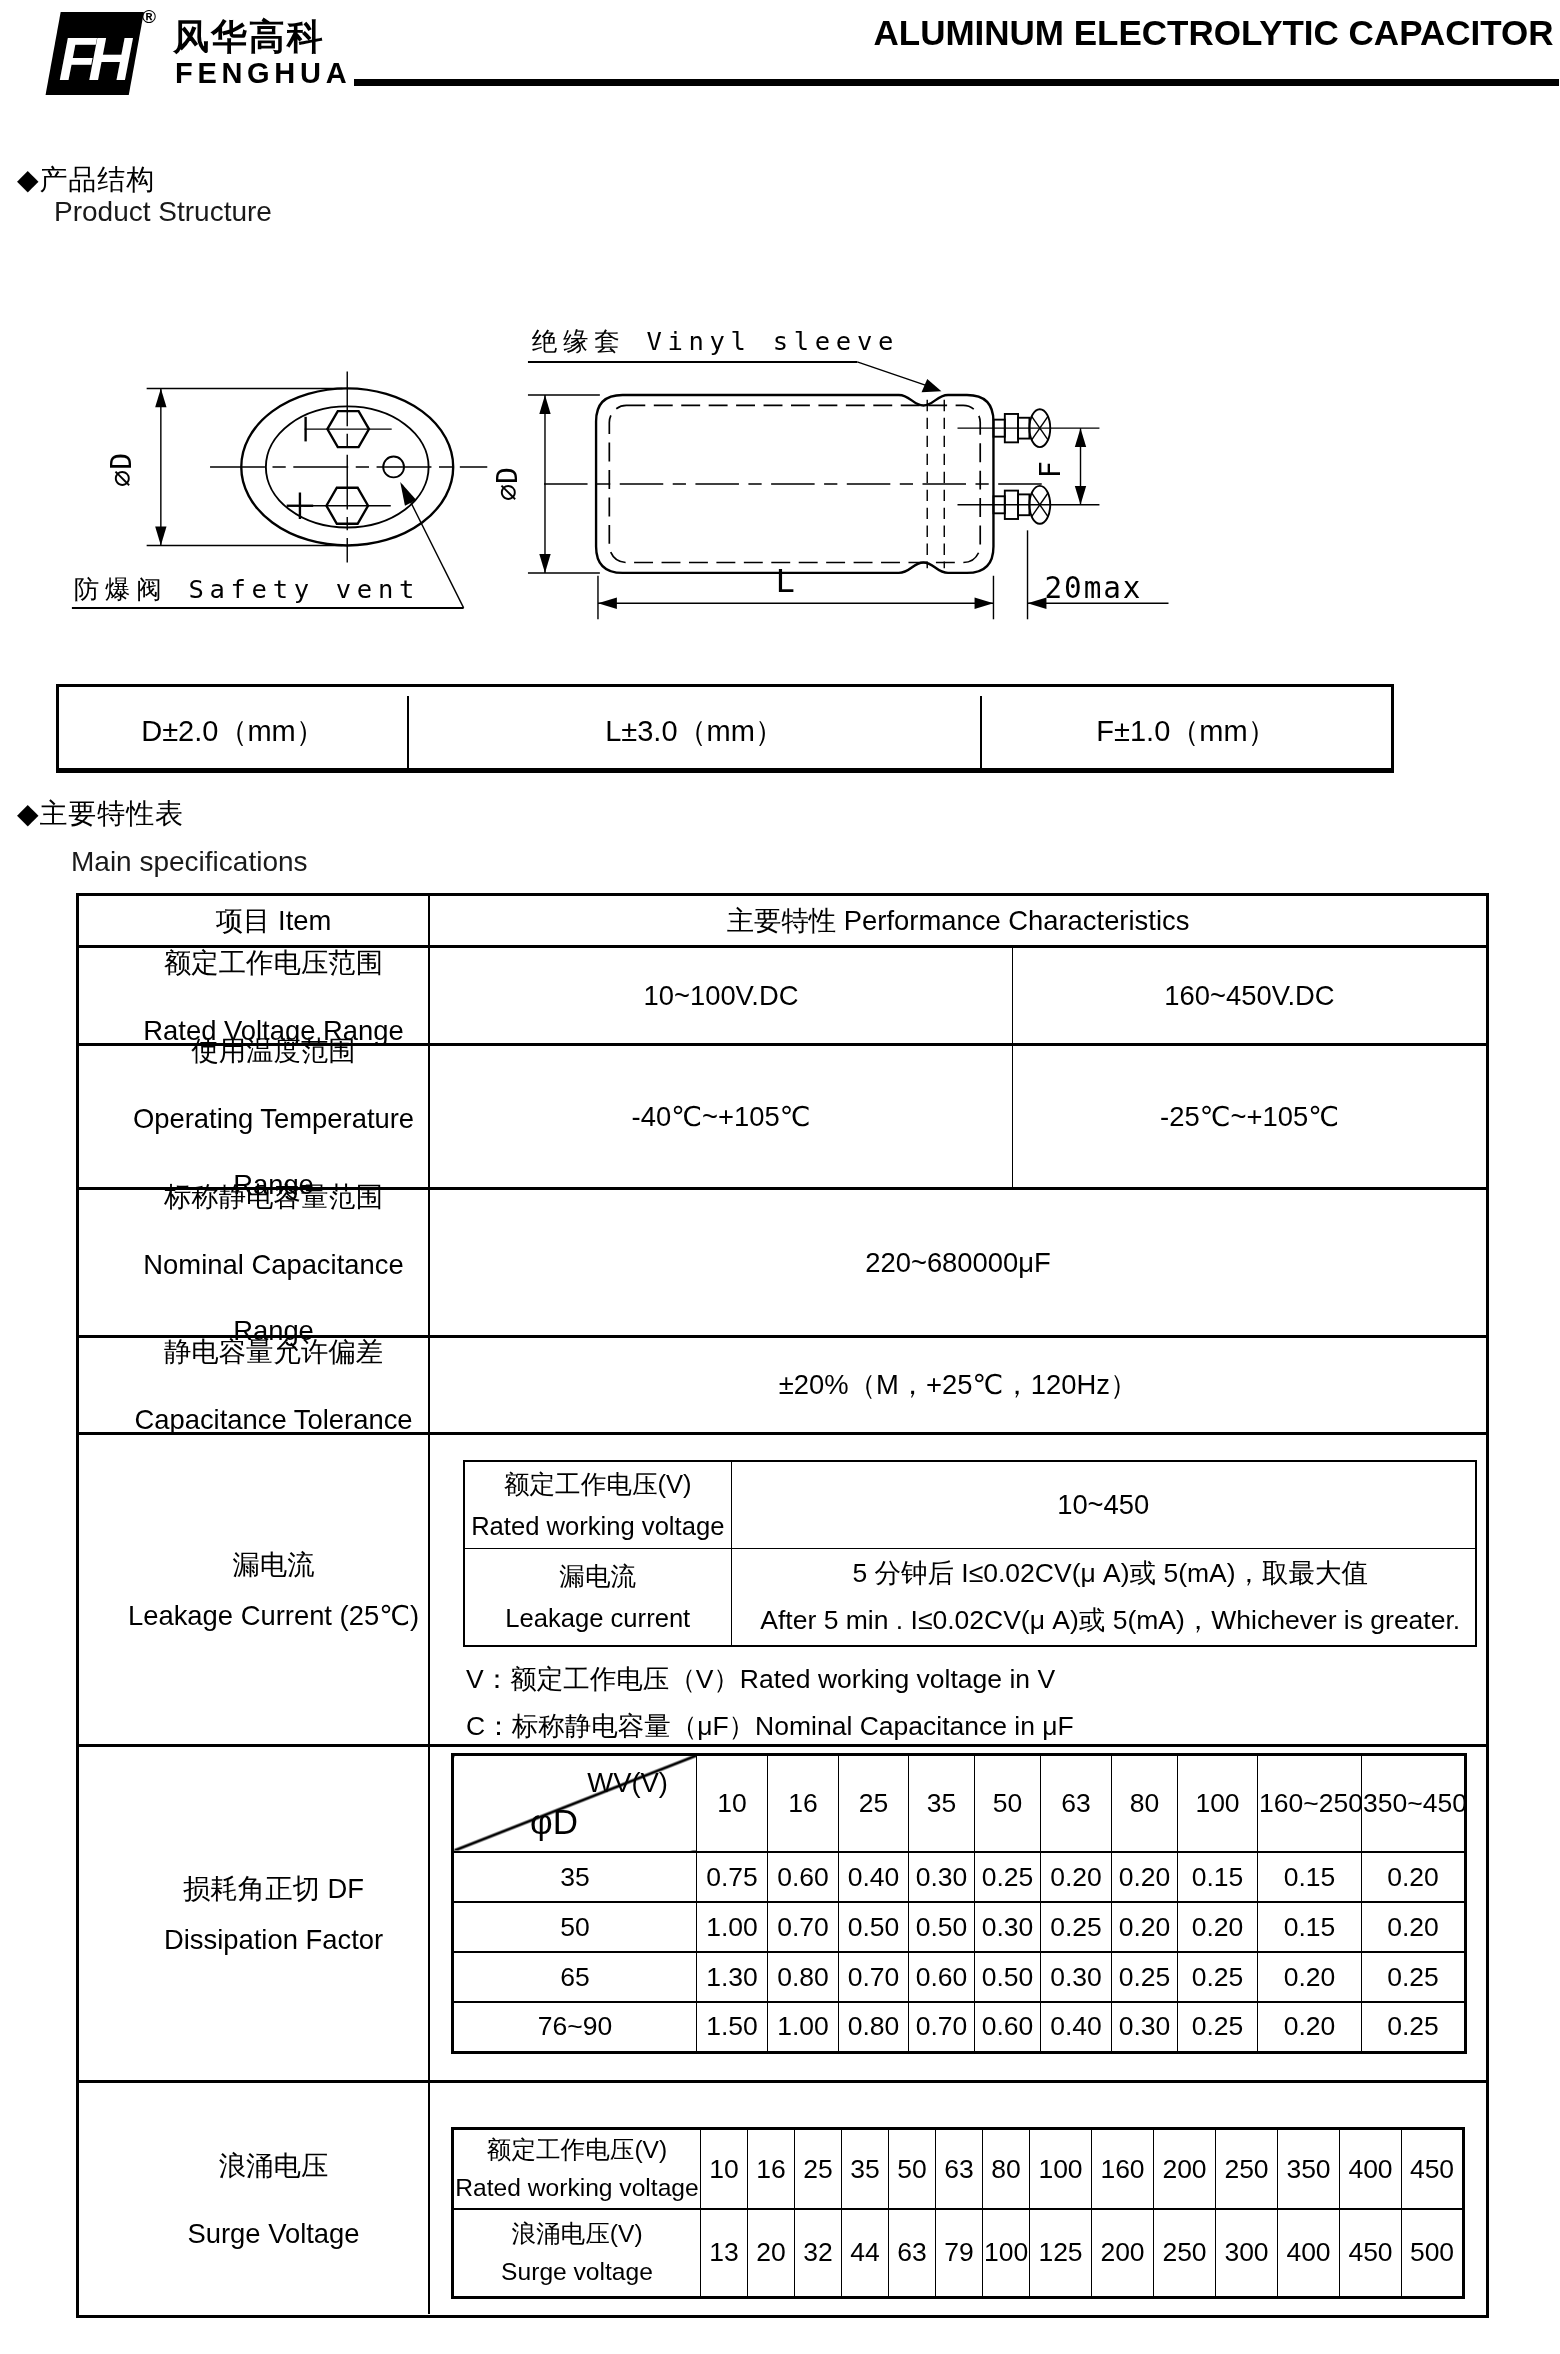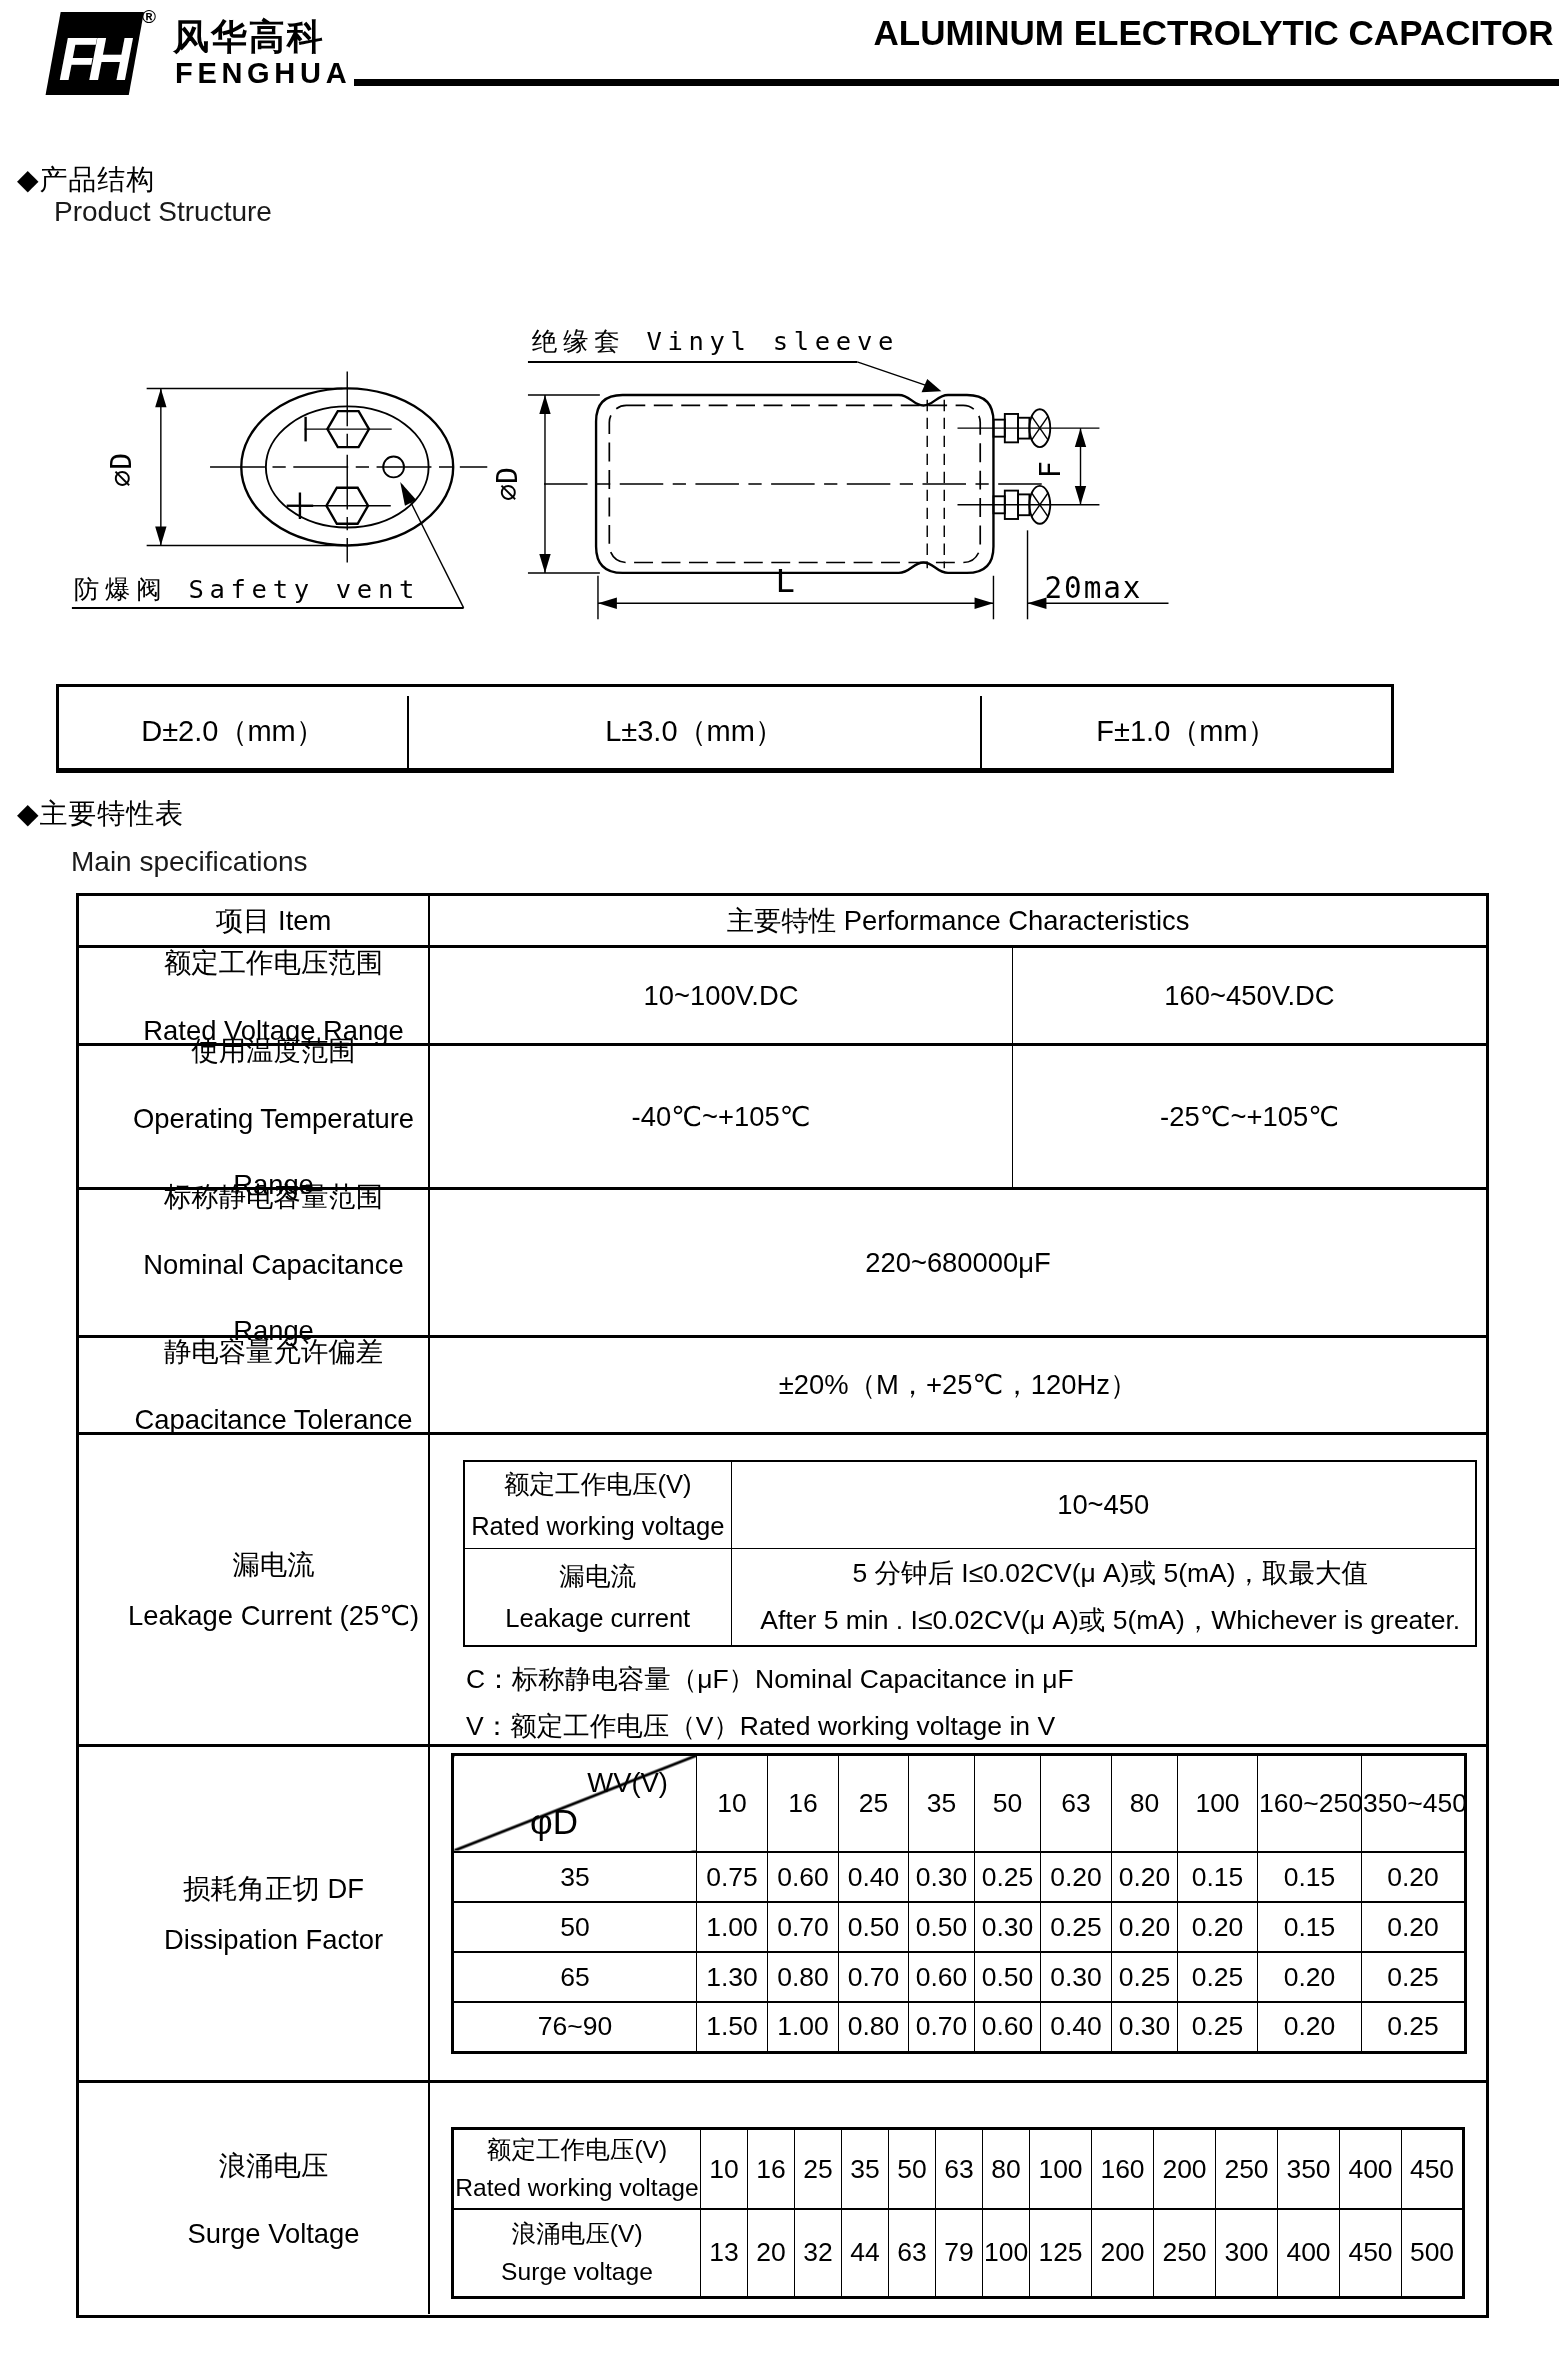--- a/index.html
+++ b/index.html
@@ -269,22 +269,22 @@
               <div>Leakage current</div>
             </td>
             <td class="lformula">
               <div>5 分钟后 I≤0.02CV(μ A)或 5(mA)，取最大值</div>
               <div>After 5 min . I≤0.02CV(μ A)或 5(mA)，Whichever is greater.</div>
             </td>
           </tr>
         </tbody>
           </table>
         <div class="lnotes">
+          <div>V：额定工作电压（V）Rated working voltage in V</div>
           <div>C：标称静电容量（μF）Nominal Capacitance in μF</div>
-          <div>V：额定工作电压（V）Rated working voltage in V</div>
         </div>
       </div>
     </div>
 
     <div class="srow" style="height:336px;">
       <div class="slabel tight">
         <div>损耗角正切 DF</div>
         <div>Dissipation Factor</div>
       </div>
       <div class="scontent block">

